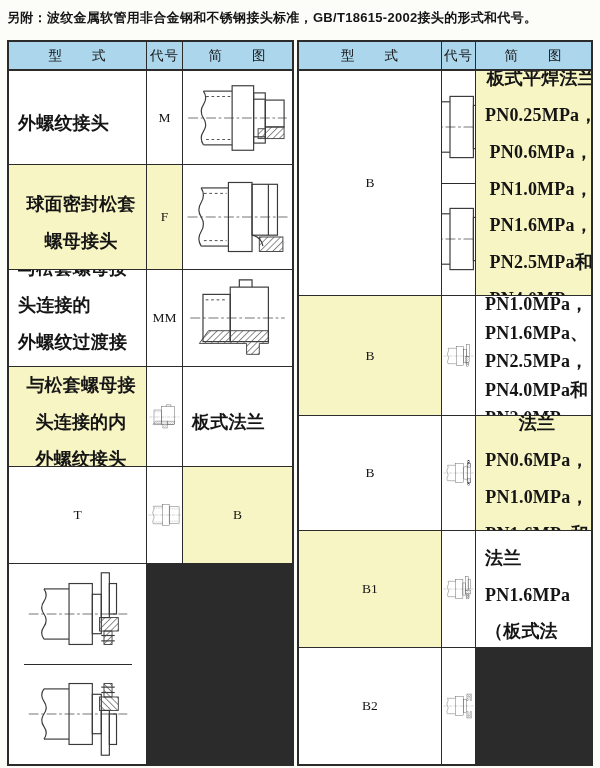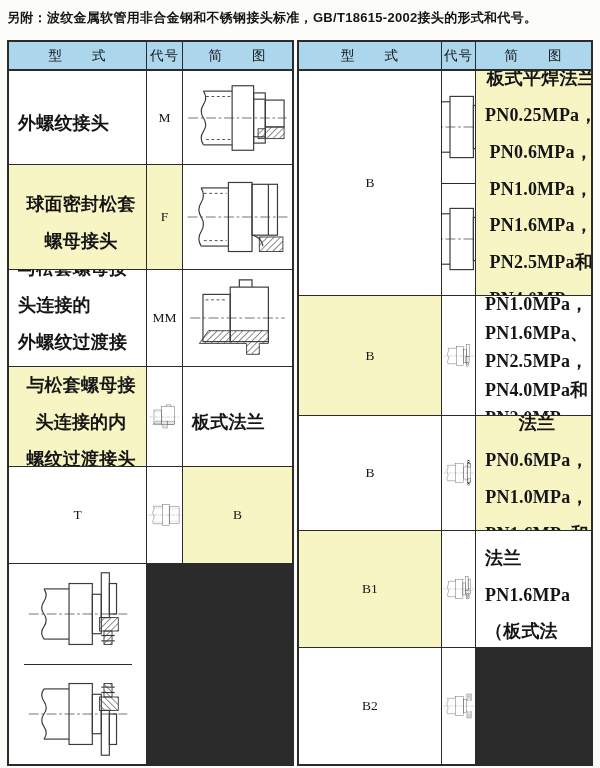--- a/index.html
+++ b/index.html
@@ -120,21 +120,21 @@
         <line class="c" x1="8" y1="48" x2="112" y2="48"></line>
         <rect class="s" x="22" y="22" width="30" height="52"></rect>
         <line class="d" x1="25" y1="28" x2="49" y2="28"></line>
         <rect class="s" x="52" y="14" width="42" height="60"></rect>
         <path class="s" d="M62,14 v-8 h14 v8"></path>
         <polygon class="h" points="18,76 28,62 94,62 94,76 84,76 84,88 70,88 70,76"></polygon>
       </svg>
     </div>
 
     <div class="cell typ hl">与松套螺母接头连接的内
-螺纹过渡接头</div>
+外螺纹接头</div>
     <div class="cell dia">
       <svg width="112" height="90" viewBox="0 0 120 96">
         <line class="c" x1="8" y1="48" x2="112" y2="48"></line>
         <rect class="s" x="24" y="24" width="26" height="48"></rect>
         <line class="d" x1="27" y1="30" x2="47" y2="30"></line>
         <rect class="s" x="50" y="12" width="44" height="62"></rect>
         <path class="s" d="M66,12 v-6 h16 v6"></path>
         <polygon class="h" points="20,74 30,62 70,62 70,86 54,86 54,74"></polygon>
         <rect class="h" x="70" y="62" width="24" height="12"></rect>
       </svg>

